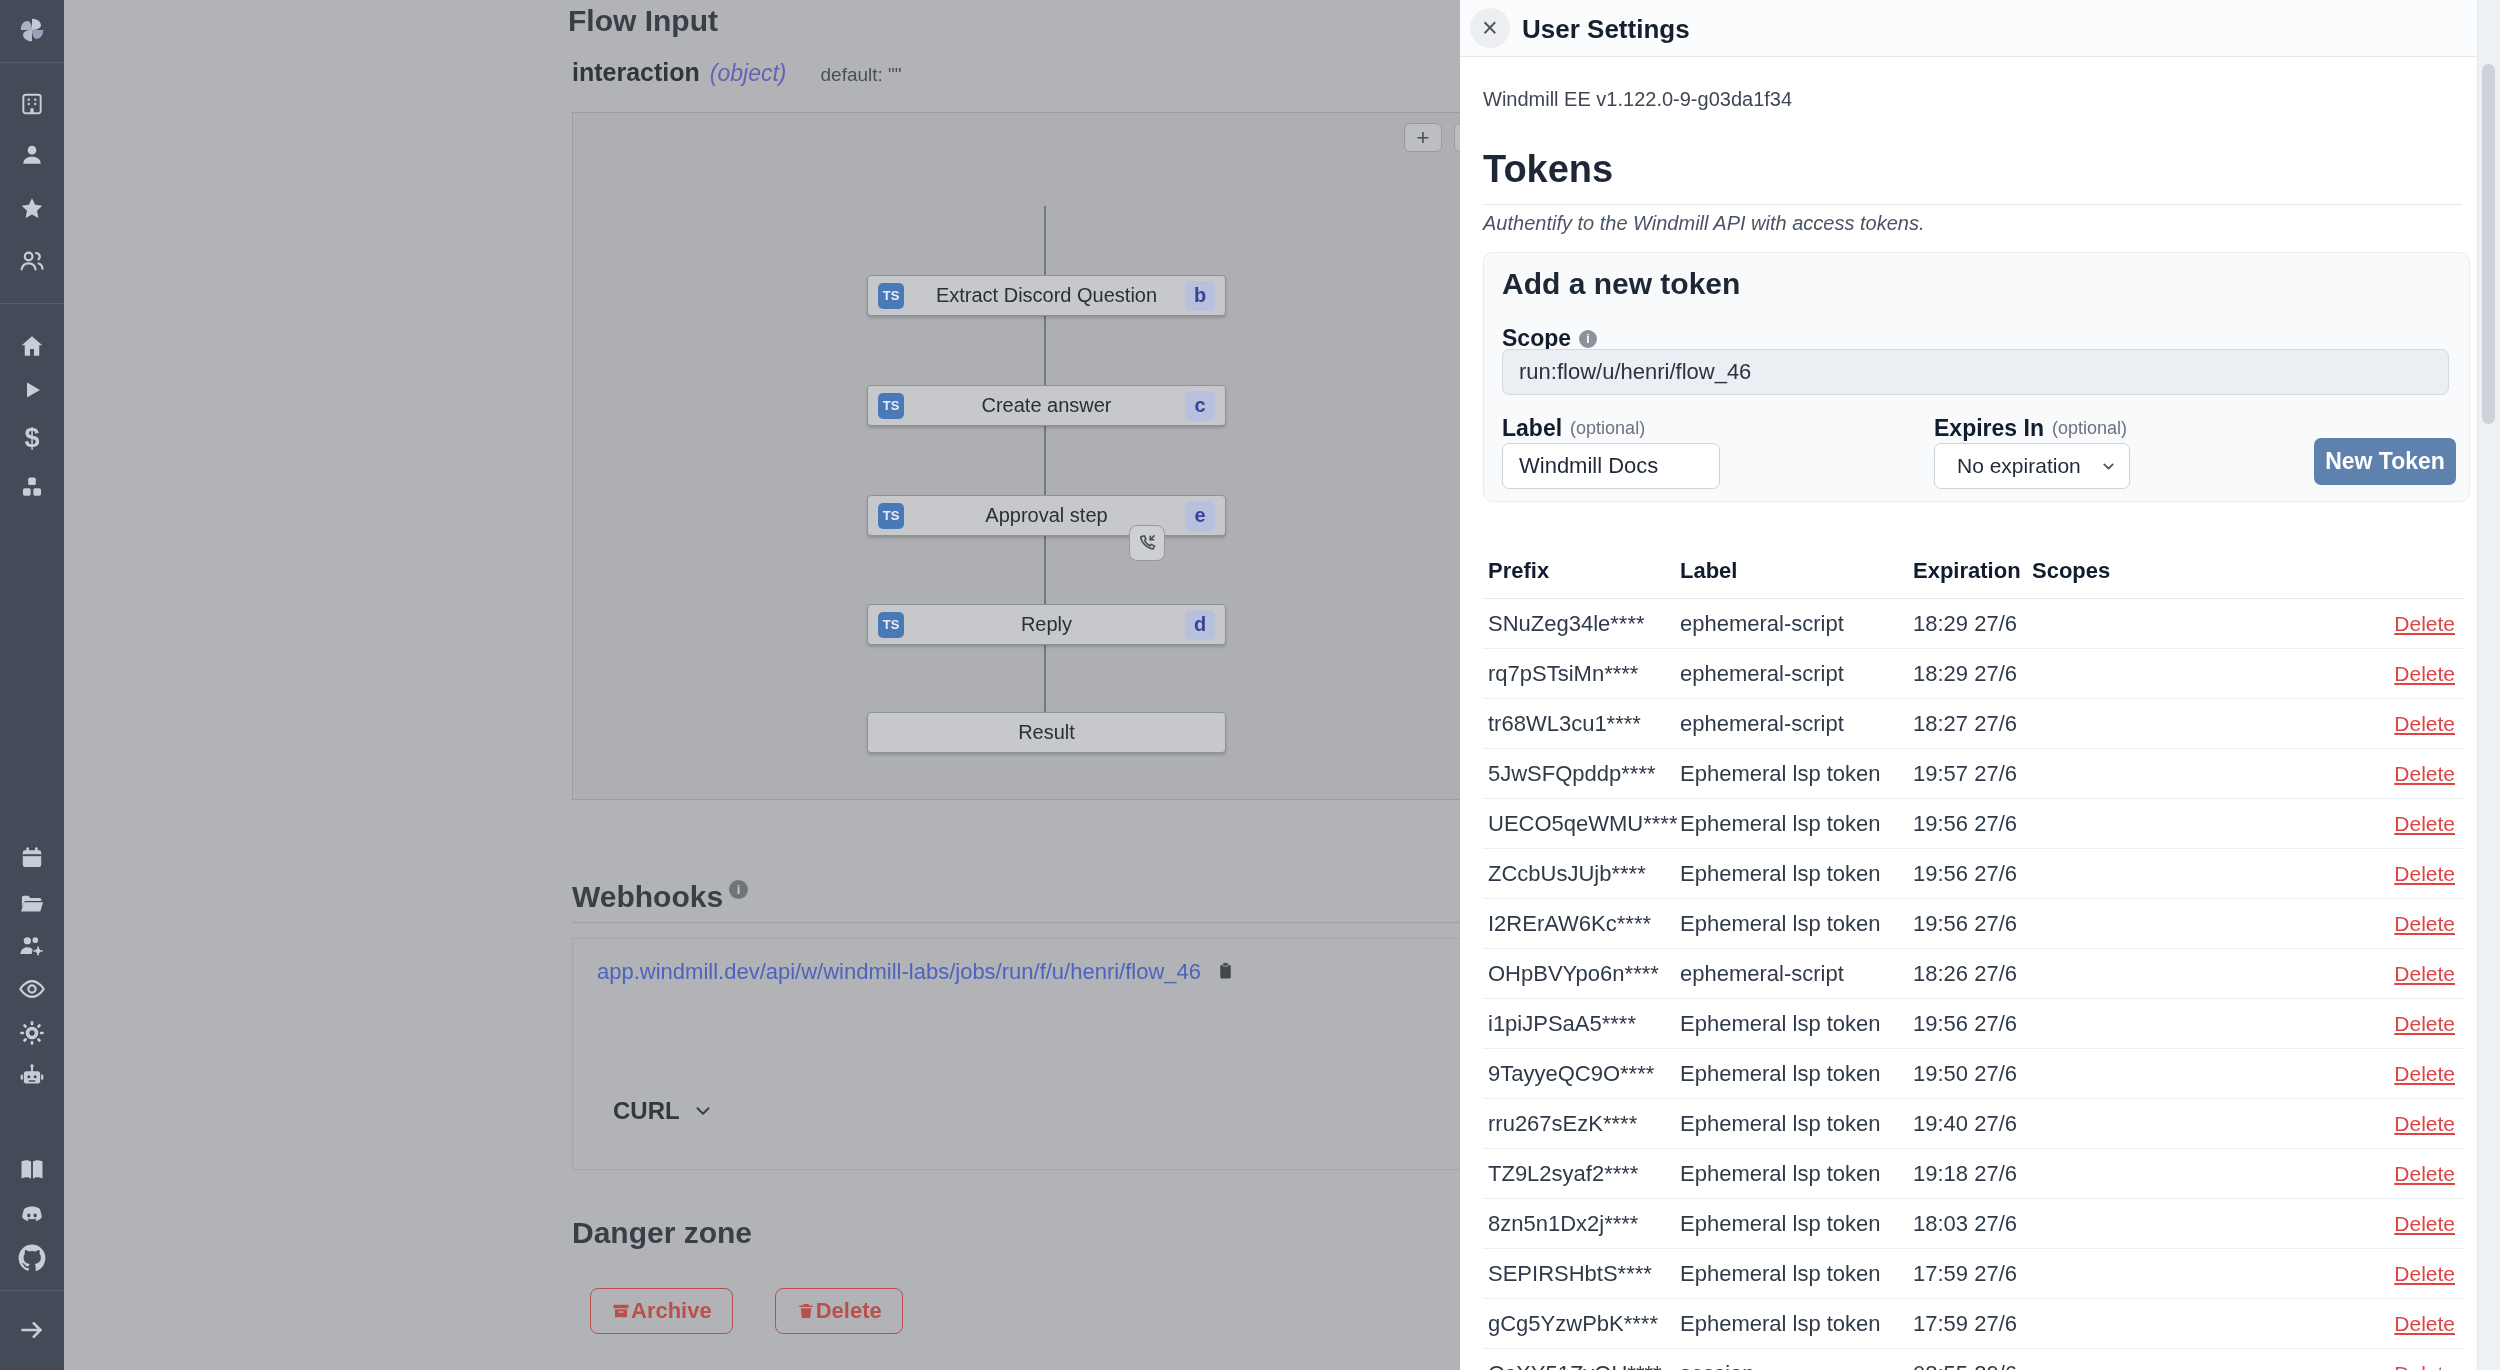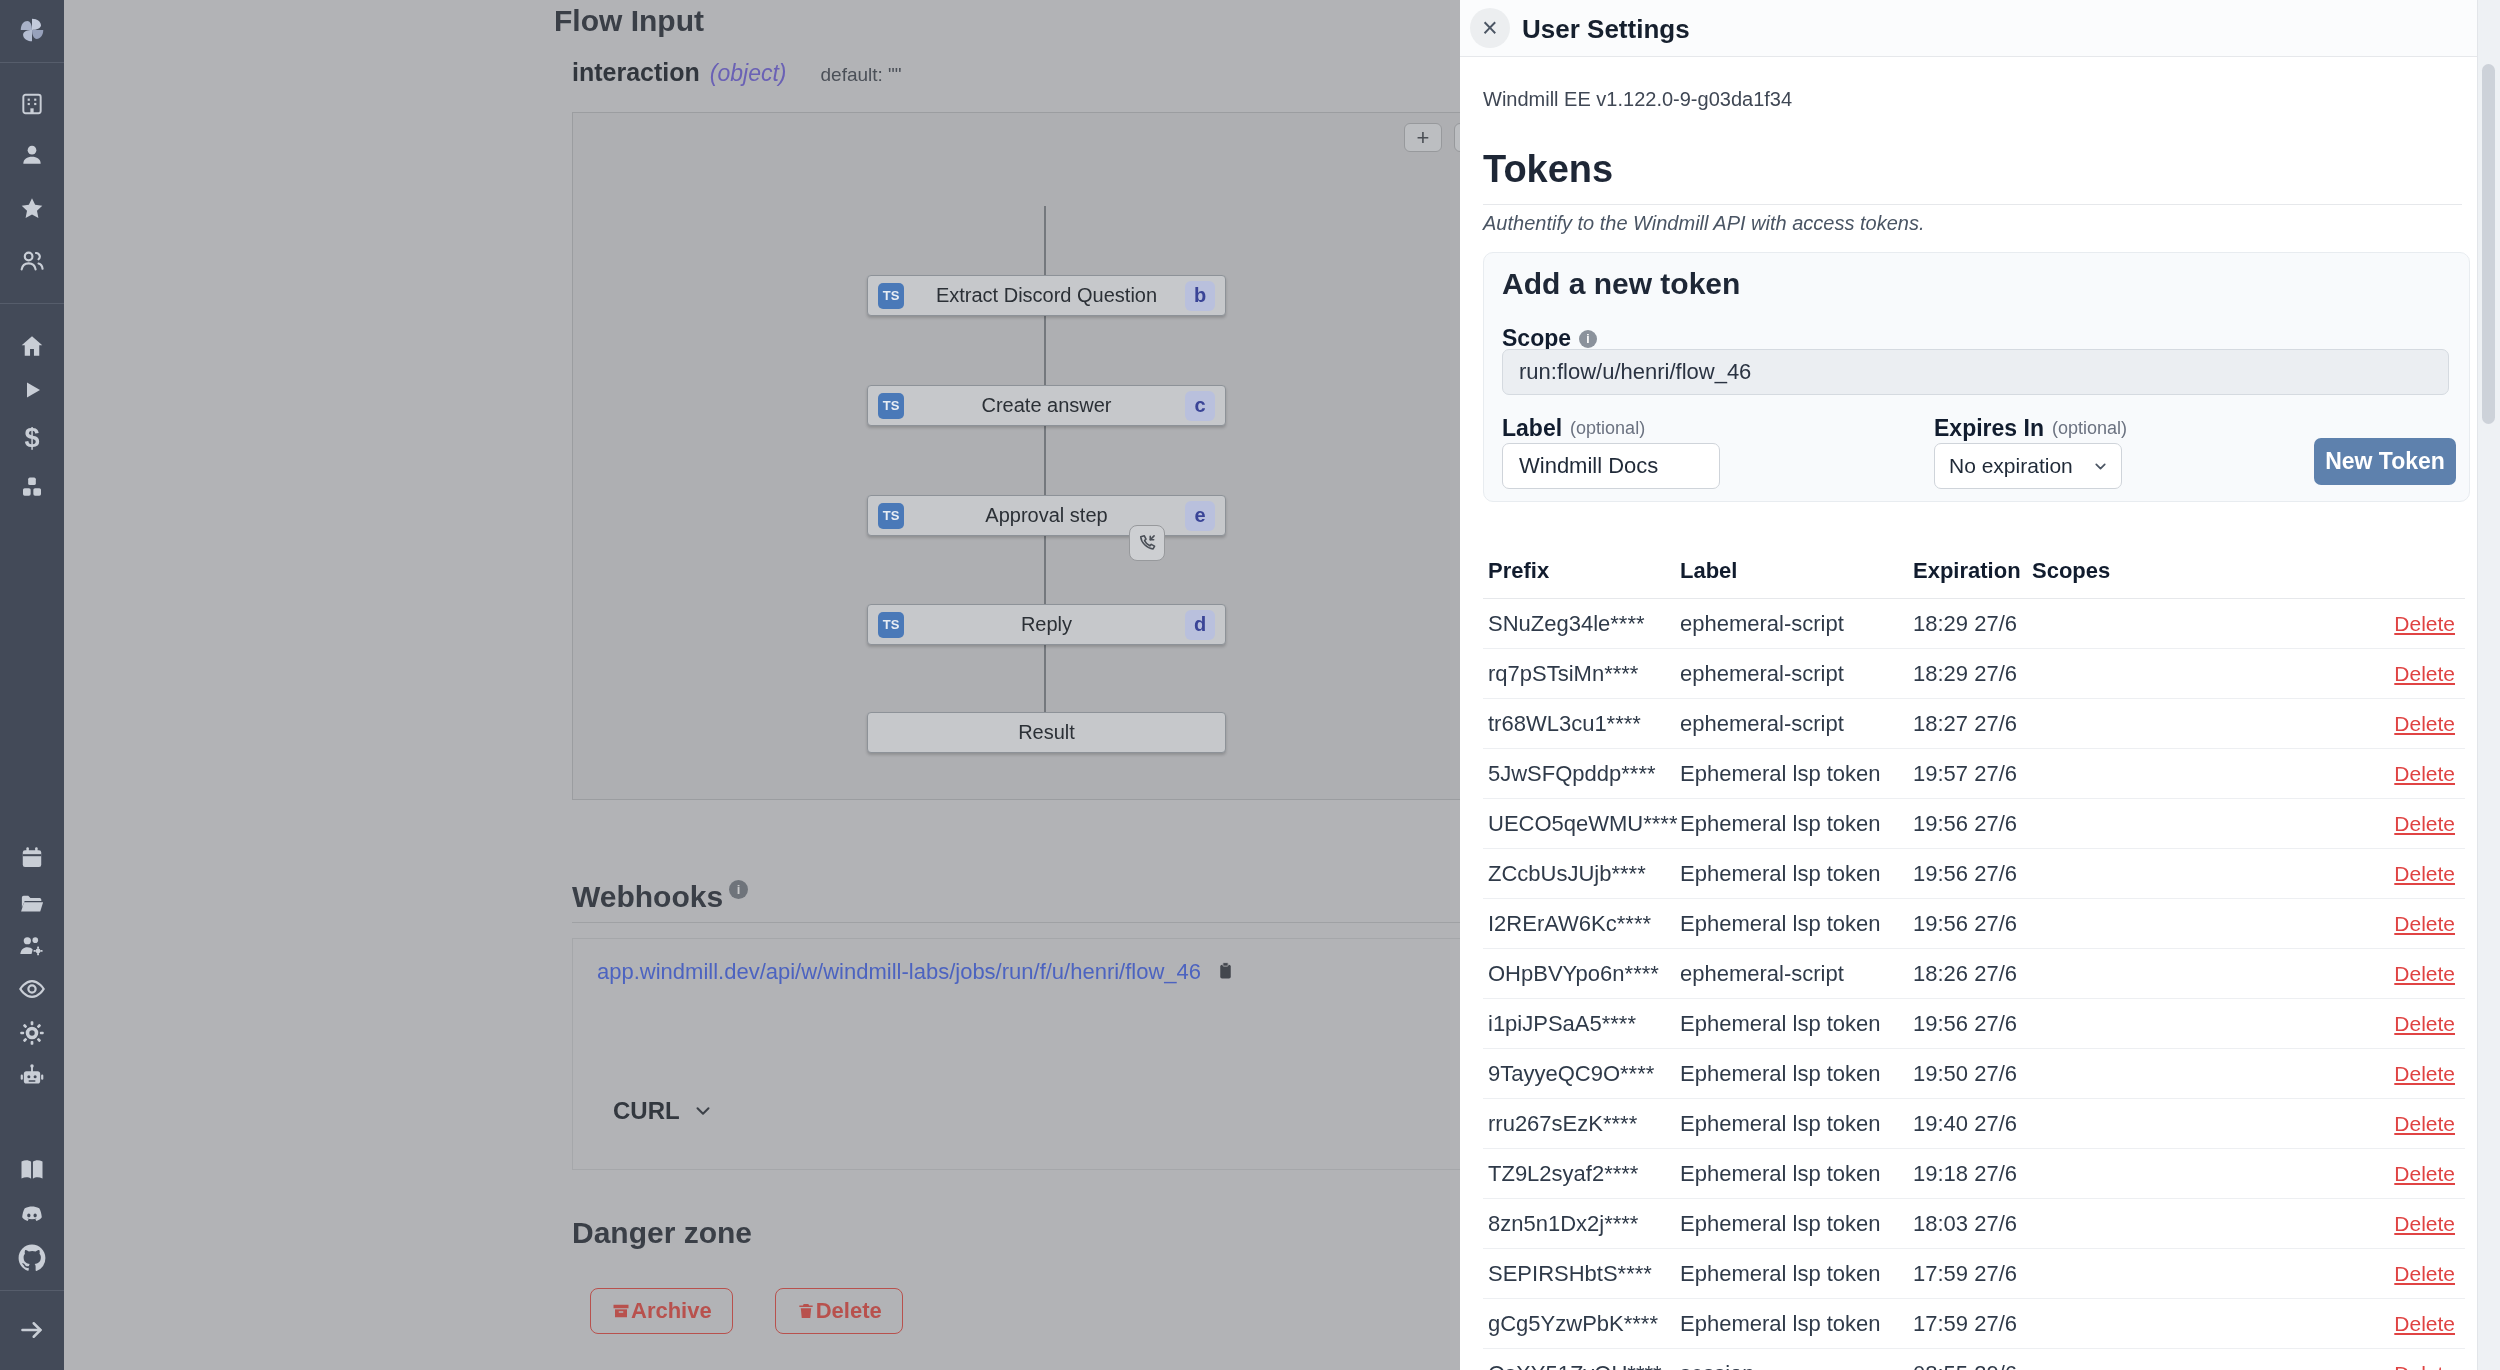--- a/index.html
+++ b/index.html
@@ -78,21 +78,21 @@
            font-style:normal;cursor:pointer;}
   .opt{font-size:18px;font-weight:normal;color:#6b7280;margin-left:8px;}
   .scope-input{position:absolute;left:18px;top:96px;width:calc(100% - 72px);height:44px;background:#ebeef2;
            border:1px solid #d5dae0;border-radius:7px;font-size:22px;color:#2a3342;padding:0 16px;
            font-family:inherit;}
   .text-input{position:absolute;left:18px;top:190px;width:184px;height:44px;background:#fff;
            border:1px solid #cfd4da;border-radius:7px;font-size:22px;color:#1f2937;padding:0 16px;
            font-family:inherit;}
   .select{position:absolute;left:450px;top:190px;width:160px;height:44px;background:#fff;
            border:1px solid #cfd4da;border-radius:7px;display:flex;align-items:center;
-           justify-content:space-between;padding:0 12px 0 14px;font-size:21px;color:#1f2937;cursor:pointer;}
+           justify-content:space-between;padding:0 12px 0 22px;font-size:21px;color:#1f2937;cursor:pointer;}
   .new-token-btn{position:absolute;right:13px;top:185px;width:142px;height:47px;background:#5e81ad;
            border:none;border-radius:7px;color:#ffffff;font-size:23px;font-weight:bold;cursor:pointer;
            font-family:inherit;}
 
   .thead-cell{position:absolute;top:558px;font-size:22px;font-weight:bold;color:#111c2e;}
   .thead-rule{position:absolute;left:23px;top:598px;width:982px;height:1px;background:#e6e8eb;}
   .trows{position:absolute;left:23px;top:599px;width:982px;}
   .trow{height:49px;display:flex;align-items:center;border-bottom:1px solid #edeff2;
         padding:0 10px 0 5px;font-size:22px;color:#2f3a49;}
   .c-prefix{width:192px;}
@@ -249,21 +249,21 @@
     <span class="sdiv" style="top:1290px"></span>
     <span class="sicon" style="top:1330px">
       <svg width="27" height="27" viewBox="0 0 24 24" fill="none" stroke="#c9ced6" stroke-width="2.2" stroke-linecap="round" stroke-linejoin="round">
         <path d="M3.5 12h16"></path>
           <path d="M13.5 6l6 6-6 6"></path>
       </svg>
     </span>
   </aside>
 
   <section class="main">
-    <h1 class="h-main" style="left:490px;top:4px">Flow Input</h1>
+    <h1 class="h-main" style="left:504px;top:4px">Flow Input</h1>
 
     <div class="param-line">
       <span class="param-name">interaction</span>
       <span class="param-type">(object)</span>
       <span class="param-default">default: ""</span>
     </div>
 
     <div class="flow-canvas">
       <button class="zoom-btn" style="left:831px;top:10px">+</button>
       <button class="zoom-btn" style="left:881px;top:10px">−</button>

